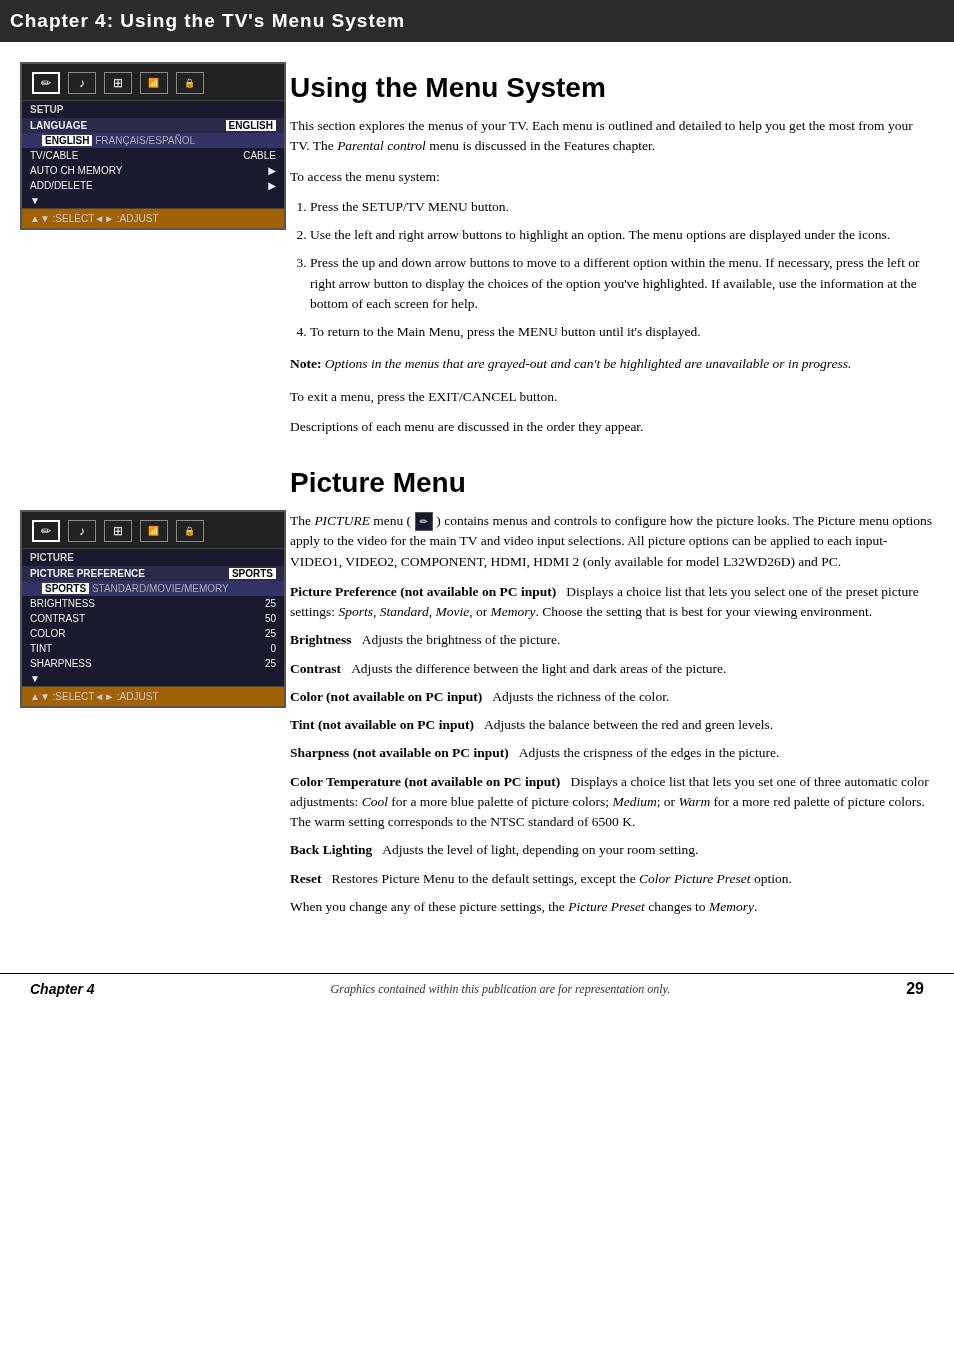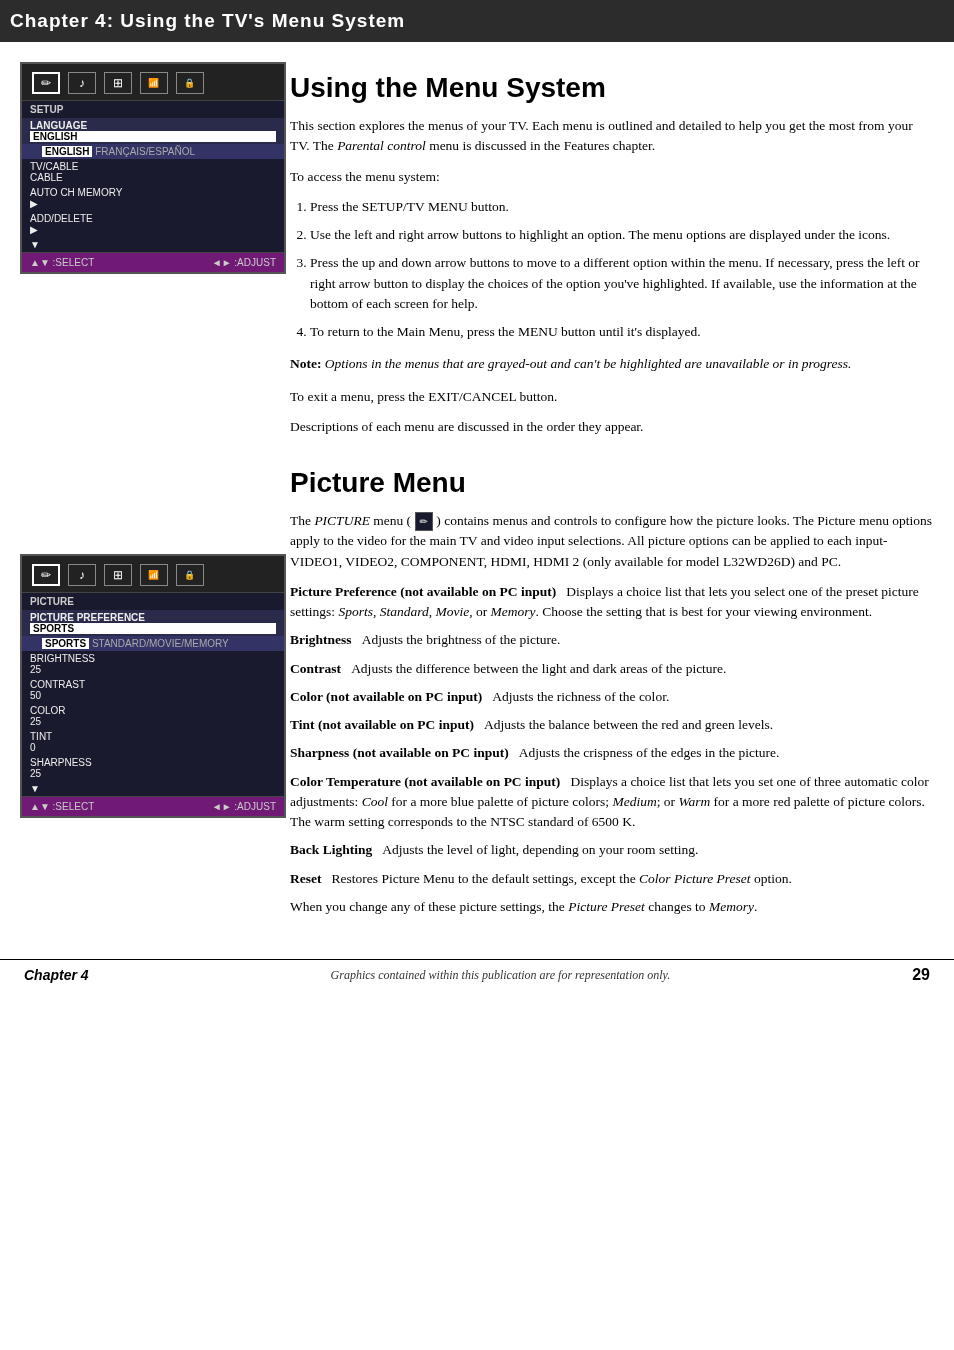--- a/index.html
+++ b/index.html
@@ -89,21 +89,20 @@
       font-weight: bold;
       background: #1a1a2e;
     }
 
     .tv-menu-row {
       display: flex;
       justify-content: space-between;
       padding: 2px 8px;
       font-size: 10px;
       color: #eee;
-      flex-direction: column;
     }
 
     .tv-menu-row.header-row {
       background: #2a2a4a;
       font-weight: bold;
     }
 
     .tv-menu-row.selected-sub {
       background: #333366;
       padding-left: 20px;
@@ -118,23 +117,22 @@
     }
 
     .tv-menu-spacer {
       padding: 2px 8px;
       color: #eee;
       font-size: 10px;
     }
 
     .tv-menu-footer {
       display: flex;
-      justify-content: space-between;
       padding: 4px 8px;
-      background: #701a75;
+      background: #a16207;
       border-top: 1px solid #444;
       color: #ccc;
       font-size: 10px;
     }
 
     
     .section-heading {
       font-family: Arial, Helvetica, sans-serif;
       font-size: 28px;
       font-weight: 900;
@@ -186,22 +184,22 @@
       margin-bottom: 8px;
     }
 
     
     .page-footer {
       position: relative;
       border-top: 1px solid #000;
       display: flex;
       align-items: center;
       justify-content: space-between;
-      padding: 6px 24px;
-      margin-top: 12px;
+      padding: 6px 30px;
+      margin-top: 26px;
     }
 
     .footer-chapter {
       font-family: Arial, Helvetica, sans-serif;
       font-weight: bold;
       font-style: italic;
       font-size: 14px;
     }
 
     .footer-center {

